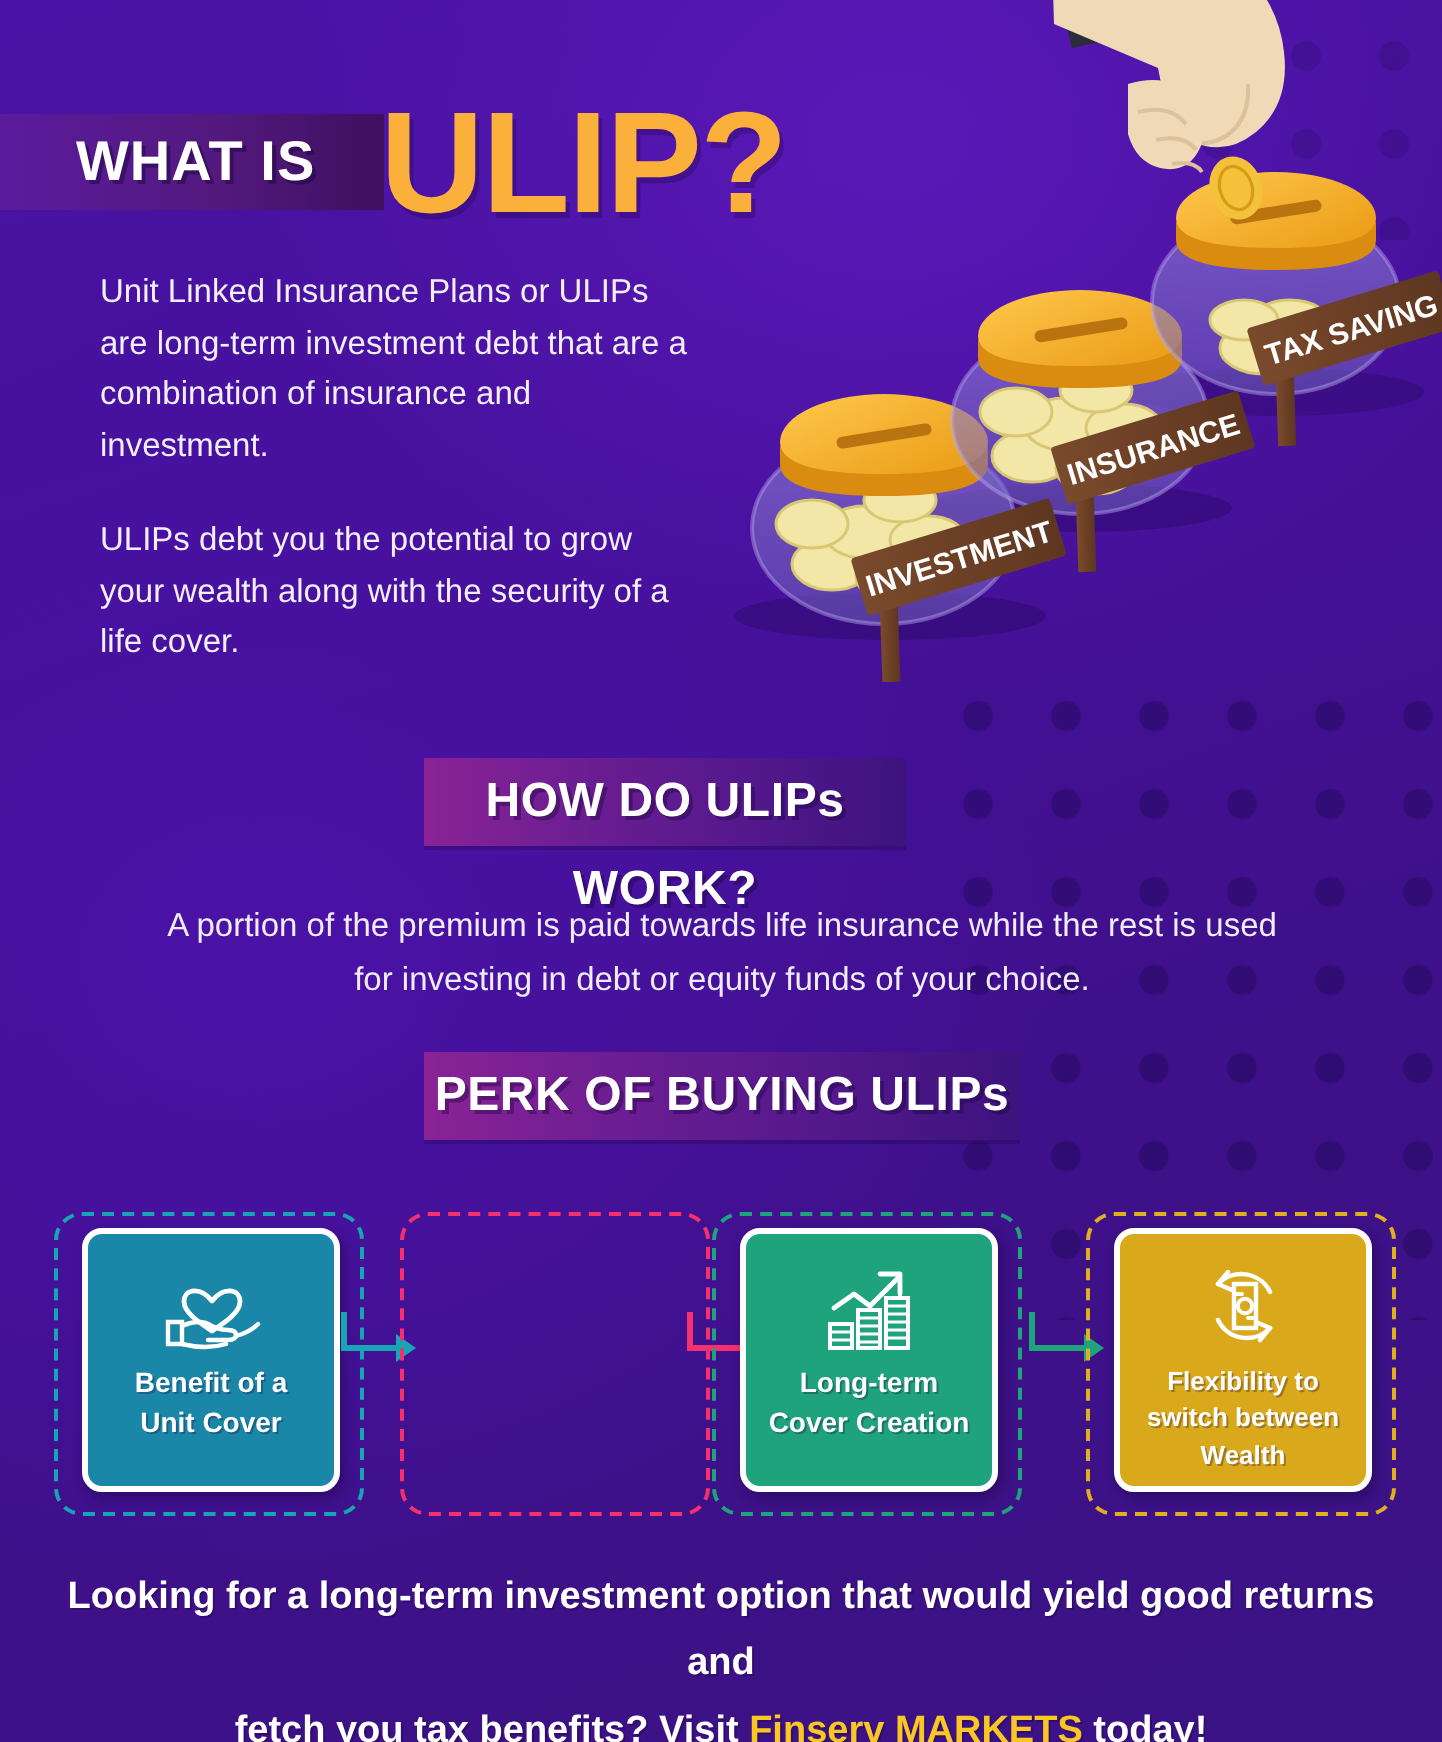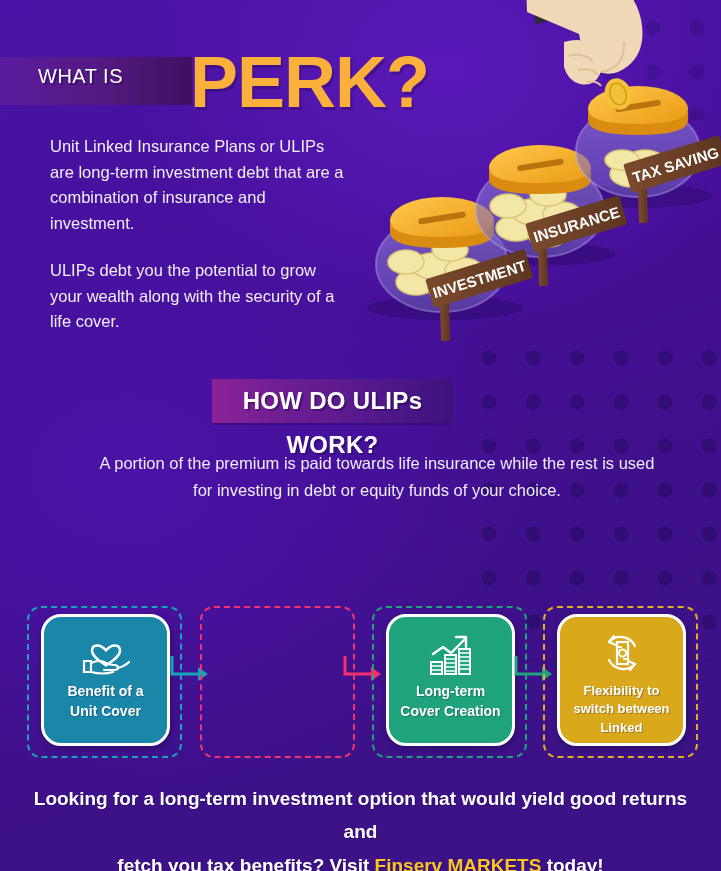--- a/index.html
+++ b/index.html
@@ -25,21 +25,21 @@
   .dotgrid.b{top:0px;right:0;width:140px;height:120px;opacity:.55;}
 
   
   .hdr{position:absolute;left:0;top:57px;height:48px;width:100%;}
   .whatis-bar{
     position:absolute;left:0;top:0;width:192px;height:48px;
     background:linear-gradient(90deg,#5b1b9e 0%,#54197f 55%,#3e1060 100%);
   }
   .whatis-txt{
     position:absolute;left:38px;top:8px;
-    font-size:20px;font-weight:normal;color:#fff;letter-spacing:.5px;
+    font-size:28px;font-weight:bold;color:#fff;letter-spacing:.5px;
     text-shadow:2px 2px 0 rgba(25,5,60,.45);
   }
   .ulip-txt{
     position:absolute;left:190px;top:-16px;
     font-size:72px;font-weight:bold;color:#fbb03b;letter-spacing:-1px;
     text-shadow:2px 3px 0 rgba(30,8,70,.30);
   }
 
   
   .intro{position:absolute;left:50px;top:134px;width:300px;}
@@ -56,35 +56,35 @@
     color:#fff;font-size:24px;font-weight:bold;letter-spacing:.3px;
     text-shadow:2px 2px 0 rgba(25,5,60,.40);
     background:linear-gradient(90deg,#8a2396 0%,#6e1e93 30%,#53188c 68%,#3d137e 100%);
     box-shadow:0 2px 0 rgba(20,4,55,.25);
   }
   #banner1{left:212px;top:379px;width:241px;}
   #banner2{left:212px;top:526px;width:298px;}
 
   .sub-copy{
     position:absolute;left:78px;top:450px;width:566px;text-align:center;
-    color:#f0ecfb;font-size:16.5px;line-height:1.62;margin-left:16px;
+    color:#f0ecfb;font-size:16.5px;line-height:1.62;
   }
 
   
   .cards{position:absolute;left:0;top:606px;width:721px;height:152px;}
   .slot{position:absolute;top:0;width:155px;height:152px;}
-  #slot0{left:27px;} #slot1{left:200px;} #slot2{left:372px;} #slot3{left:543px;text-decoration:underline;}
+  #slot0{left:27px;} #slot1{left:200px;} #slot2{left:356px;} #slot3{left:543px;text-decoration:underline;}
 
   .dashbox{
     position:absolute;left:0;top:0;width:100%;height:100%;
     box-sizing:border-box;border:2px dashed #17a5b5;border-radius:14px;
   }
   .card{
     position:absolute;left:14px;top:8px;width:129px;height:132px;
-    box-sizing:border-box;border:3px solid #ffffff;border-radius:20px;
+    box-sizing:border-box;border:3px solid #ffffff;border-radius:10px;
     display:flex;flex-direction:column;align-items:center;justify-content:flex-start;
     padding-top:13px;
     box-shadow:2px 3px 6px rgba(15,3,45,.35);
   }
   .card .ic{width:52px;height:46px;display:block;}
   .card .lbl{
     margin-top:6px;text-align:center;color:#fff;font-size:14px;font-weight:bold;
     line-height:1.42;text-shadow:1px 1px 0 rgba(25,5,60,.30);
   }
   .card .lbl.sm{font-size:13px;}
@@ -102,21 +102,21 @@
 <body>
 
 <div class="page">
 
   <div class="dotgrid"></div>
   <div class="dotgrid b"></div>
 
   <div class="hdr">
     <div class="whatis-bar"></div>
     <div class="whatis-txt">WHAT IS</div>
-    <div class="ulip-txt">PERK?</div>
+    <div class="ulip-txt">ULIP?</div>
   </div>
 
   <div class="intro">
     <p>Unit Linked Insurance Plans or ULIPs are long-term investment debt that are a combination of insurance and investment.</p>
     <p>ULIPs debt you the potential to grow your wealth along with the security of a life cover.</p>
   </div>
 
   <div class="art">
     <svg width="380" height="345" viewBox="0 0 380 345">
       <defs>
@@ -219,20 +219,21 @@
           <rect x="276" y="153" width="100" height="30" rx="2" fill="url(#woodg)"></rect>
           <text x="326" y="174" font-family="'Liberation Sans',sans-serif" font-size="15" font-weight="bold" fill="#ffffff" text-anchor="middle">TAX SAVING</text>
         </g>
       </g>
     </svg>
   </div>
 
   <div class="banner" id="banner1">HOW DO ULIPs WORK?</div>
   <div class="sub-copy">A portion of the premium is paid towards life insurance while the rest is used for investing in debt or equity funds of your choice.</div>
 
+  <div class="banner" id="banner2">PERK OF BUYING ULIPs</div>
 
   <div class="cards">
 
     <div class="slot" id="slot0">
       <div class="dashbox" style="border-color:#17a5b5"></div>
       <div class="card" style="background:#1b87a8">
         <svg class="ic" viewBox="0 0 52 46">
           <path d="M26 20.5 C20 13 12 14.5 12 20.8 C12 26.5 20 31.5 26 35.5 C32 31.5 40 26.5 40 20.8 C40 14.5 32 13 26 20.5 Z" fill="none" stroke="#fff" stroke-width="2.4" stroke-linejoin="round"></path>
           <path d="M4 31 h7 v11 h-7 z" fill="none" stroke="#fff" stroke-width="2.2"></path>
           <path d="M11 33 q9 -4 15 0 q4 2 8 2 q4 0 4 2.5 q0 2.5 -4 2.5 h-10" fill="none" stroke="#fff" stroke-width="2.2" stroke-linecap="round"></path>
@@ -290,21 +291,21 @@
           <path d="M18 6 l-5 6 l7 3" fill="none" stroke="#fff" stroke-width="2.2" stroke-linecap="round" stroke-linejoin="round"></path>
           <path d="M39 34 a16 16 0 0 1 -26 -4" fill="none" stroke="#fff" stroke-width="2.2" stroke-linecap="round"></path>
           <path d="M34 40 l5 -6 l-7 -3" fill="none" stroke="#fff" stroke-width="2.2" stroke-linecap="round" stroke-linejoin="round"></path>
           <rect x="21" y="12" width="11" height="22" fill="none" stroke="#fff" stroke-width="2.2"></rect>
           <circle cx="26.5" cy="23" r="3.6" fill="none" stroke="#fff" stroke-width="2"></circle>
           <path d="M21 17 h4 M28 29 h4" stroke="#fff" stroke-width="2" stroke-linecap="round"></path>
         </svg>
         <div class="lbl sm">
           <span>Flexibility to</span><br>
           <span>switch between</span><br>
-          <span>Linked</span>
+          <span>Wealth</span>
         </div>
       </div>
     </div>
 
   </div>
 
   <div class="footer">
     <span>Looking for a long-term investment option that would yield good returns and</span><br>
     <span>fetch you tax benefits? Visit </span><span class="brand">Finserv MARKETS</span><span> today!</span>
   </div>

